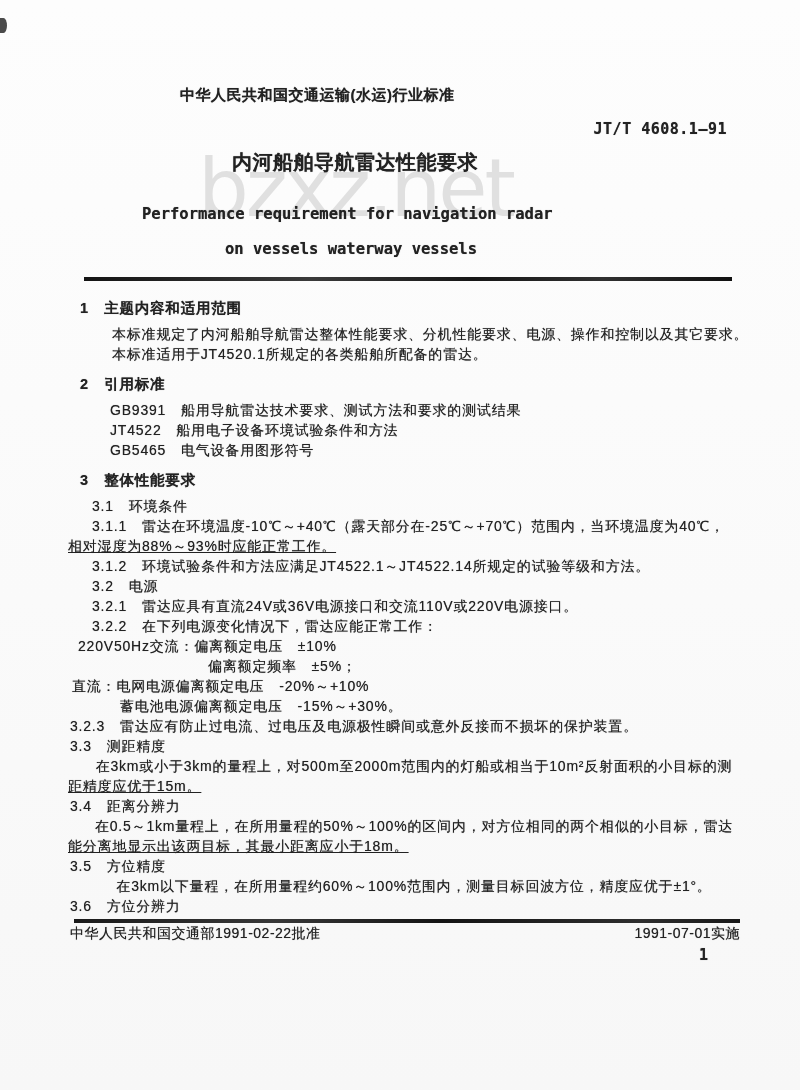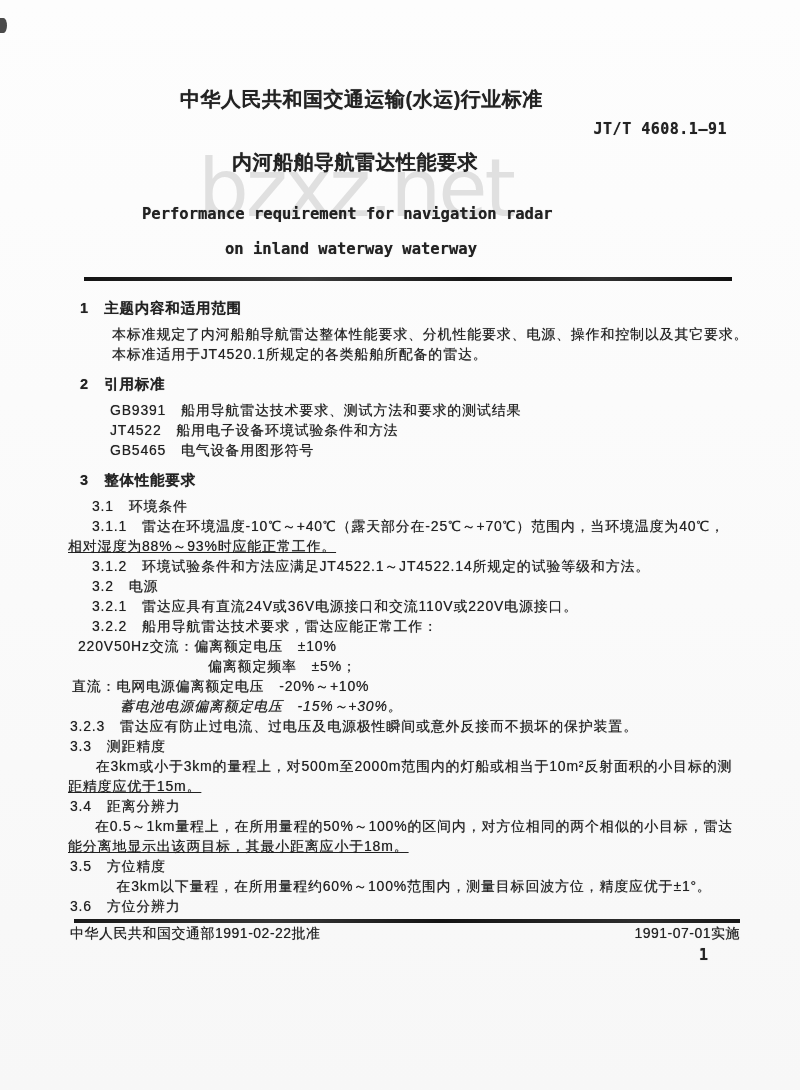--- a/index.html
+++ b/index.html
@@ -16,21 +16,21 @@
   
   .watermark{
     position:absolute;left:198px;top:142px;z-index:0;
     font-family:"DejaVu Sans",sans-serif;font-weight:normal;
     font-size:80px;letter-spacing:-3px;color:#e0e0e0;
     user-select:none;
   }
 
   
   .std-type{position:absolute;left:180px;top:86px;z-index:2;
-    font-size:20px;font-weight:bold;letter-spacing:0.5px;}
+    font-size:15px;font-weight:bold;letter-spacing:0.5px;}
   .std-no{position:absolute;top:120px;right:73px;z-index:2;
     font-family:"DejaVu Sans Mono",monospace;font-weight:bold;font-size:15px;letter-spacing:0.5px;}
   .title-cn{position:absolute;left:232px;top:149px;z-index:2;
     font-size:20px;font-weight:bold;letter-spacing:0.5px;}
   .title-en1{position:absolute;left:142px;top:205px;z-index:2;
     font-family:"DejaVu Sans Mono",monospace;font-weight:bold;font-size:15.5px;}
   .title-en2{position:absolute;left:225px;top:240px;z-index:2;
     font-family:"DejaVu Sans Mono",monospace;font-weight:bold;font-size:15.5px;}
 
   .rule-top{position:absolute;left:84px;top:277px;width:648px;height:3.5px;z-index:2;
@@ -45,21 +45,21 @@
   .ln.h{font-weight:bold;font-size:14.5px;margin-top:10px;margin-bottom:6px;padding-left:12px;}
   .ln.p1{padding-left:44px;}      
   .ln.p2{padding-left:24px;text-align:center;}      
   .ln.ref{padding-left:42px;}     
   .ln.sub{padding-left:24px;}     
   .ln.sub0{padding-left:2px;}     
   .ln.cont{padding-left:0;text-decoration:underline;}       
   .ln.v1{padding-left:10px;}      
   .ln.v2{padding-left:140px;}     
   .ln.v3{padding-left:4px;}       
-  .ln.v4{padding-left:52px;font-style:italic;}      
+  .ln.v4{padding-left:52px;}      
 
   
   .footer-row{position:absolute;left:70px;right:60px;top:925px;z-index:2;font-size:14px;letter-spacing:0.5px;}
   .footer-approved{position:absolute;left:0;top:0;}
   .footer-implemented{position:absolute;right:0;top:0;}
   .page-no{position:absolute;right:92px;top:946px;z-index:2;
     font-family:"DejaVu Sans Mono",monospace;font-weight:bold;font-size:15px;}
 
   
   .speck{position:absolute;left:0;top:18px;width:7px;height:15px;background:#2c2c2c;
@@ -71,40 +71,40 @@
 <div class="page">
 
   <div class="speck"></div>
 
   <div class="watermark">bzxz.net</div>
 
   <div class="std-type ink">中华人民共和国交通运输(水运)行业标准</div>
   <div class="std-no ink">JT/T 4608.1—91</div>
   <div class="title-cn ink">内河船舶导航雷达性能要求</div>
   <div class="title-en1 ink">Performance requirement for navigation radar</div>
-  <div class="title-en2 ink">on inland waterway waterway</div>
+  <div class="title-en2 ink">on vessels waterway vessels</div>
 
   <div class="rule-top"></div>
 
   <div class="body-block ink">
     <div class="ln h">1　主题内容和适用范围</div>
     <div class="ln p1">本标准规定了内河船舶导航雷达整体性能要求、分机性能要求、电源、操作和控制以及其它要求。</div>
     <div class="ln p1">本标准适用于JT4520.1所规定的各类船舶所配备的雷达。</div>
     <div class="ln h">2　引用标准</div>
     <div class="ln ref">GB9391　船用导航雷达技术要求、测试方法和要求的测试结果</div>
     <div class="ln ref">JT4522　船用电子设备环境试验条件和方法</div>
     <div class="ln ref">GB5465　电气设备用图形符号</div>
     <div class="ln h">3　整体性能要求</div>
     <div class="ln sub">3.1　环境条件</div>
     <div class="ln sub">3.1.1　雷达在环境温度-10℃～+40℃（露天部分在-25℃～+70℃）范围内，当环境温度为40℃，</div>
     <div class="ln cont">相对湿度为88%～93%时应能正常工作。</div>
     <div class="ln sub">3.1.2　环境试验条件和方法应满足JT4522.1～JT4522.14所规定的试验等级和方法。</div>
     <div class="ln sub">3.2　电源</div>
     <div class="ln sub">3.2.1　雷达应具有直流24V或36V电源接口和交流110V或220V电源接口。</div>
-    <div class="ln sub">3.2.2　船用导航雷达技术要求，雷达应能正常工作：</div>
+    <div class="ln sub">3.2.2　在下列电源变化情况下，雷达应能正常工作：</div>
     <div class="ln v1">220V50Hz交流：偏离额定电压　±10%</div>
     <div class="ln v2">偏离额定频率　±5%；</div>
     <div class="ln v3">直流：电网电源偏离额定电压　-20%～+10%</div>
     <div class="ln v4">蓄电池电源偏离额定电压　-15%～+30%。</div>
     <div class="ln sub0">3.2.3　雷达应有防止过电流、过电压及电源极性瞬间或意外反接而不损坏的保护装置。</div>
     <div class="ln sub0">3.3　测距精度</div>
     <div class="ln p2">在3km或小于3km的量程上，对500m至2000m范围内的灯船或相当于10m²反射面积的小目标的测</div>
     <div class="ln cont">距精度应优于15m。</div>
     <div class="ln sub0">3.4　距离分辨力</div>
     <div class="ln p2">在0.5～1km量程上，在所用量程的50%～100%的区间内，对方位相同的两个相似的小目标，雷达</div>

